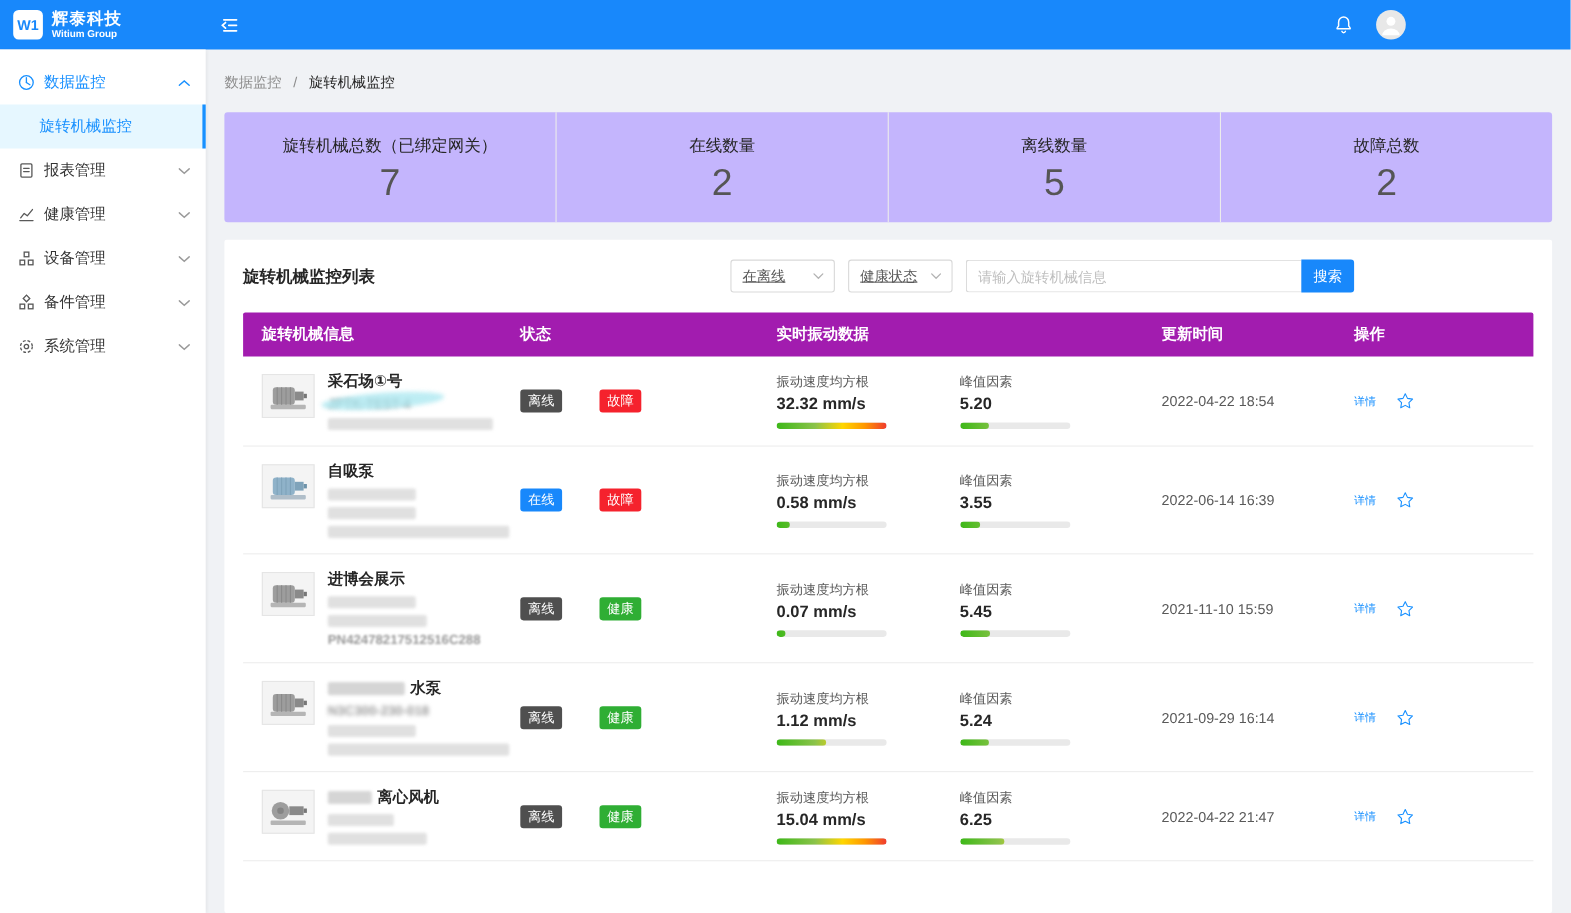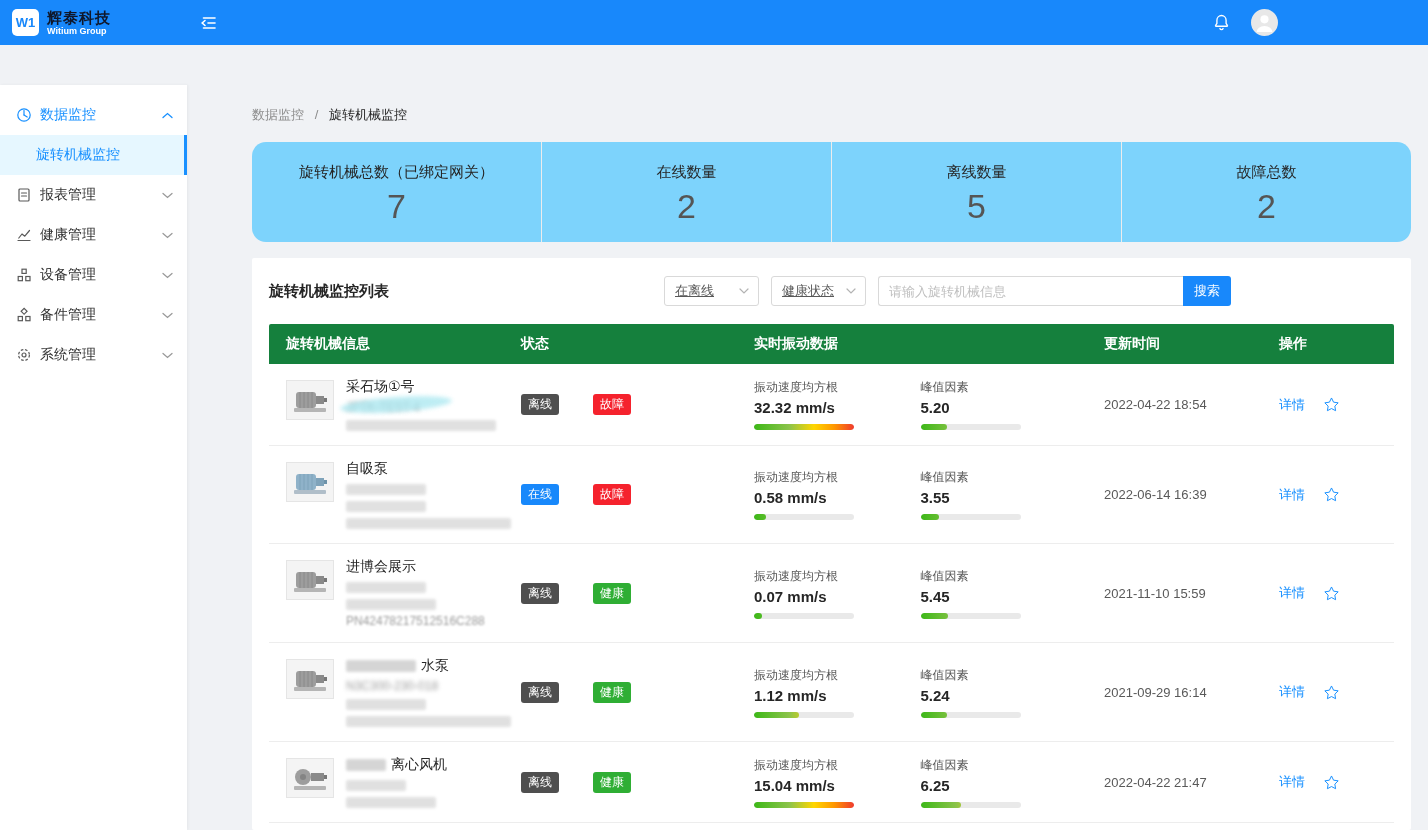--- a/index.html
+++ b/index.html
@@ -1,74 +1,74 @@
 <!DOCTYPE html>
 <html><head>
 <meta charset="utf-8">
 <style>
   *{margin:0;padding:0;box-sizing:border-box;}
   html,body{overflow:hidden;}
   body{font-family:"Liberation Sans","DejaVu Sans",sans-serif;background:#f0f2f5;}
-  .app{width:1428px;height:830px;overflow:hidden;display:flex;flex-direction:column;background:#f0f2f5;gap:40px;}
+  .app{width:1428px;height:830px;overflow:hidden;display:flex;flex-direction:column;background:#f0f2f5;}
 
   
   .topbar{height:45px;background:#1888fb;display:flex;align-items:center;flex-shrink:0;}
   .logo-area{width:187px;display:flex;align-items:center;gap:8px;padding-left:12px;flex-shrink:0;}
   .logo-box{width:27px;height:27px;background:#fff;border-radius:5px;color:#1888fb;font-weight:bold;font-size:13px;display:flex;align-items:center;justify-content:center;}
-  .brand-name{color:#0f172a;font-size:15px;font-weight:bold;letter-spacing:1px;line-height:17px;white-space:nowrap;}
+  .brand-name{color:#ffffff;font-size:15px;font-weight:bold;letter-spacing:1px;line-height:17px;white-space:nowrap;}
   .brand-sub{color:#fff;font-size:9px;font-weight:bold;line-height:10px;}
   .collapse-btn{margin-left:13px;cursor:pointer;display:flex;align-items:center;}
   .topbar-right{margin-left:auto;display:flex;align-items:center;gap:20px;padding-right:150px;}
   .bell{display:flex;cursor:pointer;}
   .avatar{width:27px;height:27px;border-radius:50%;background:#e8e8e8;display:flex;align-items:center;justify-content:center;cursor:pointer;overflow:hidden;}
 
   
   .layout{flex:1;display:flex;min-height:0;}
   .sidebar{width:187px;background:#fff;flex-shrink:0;padding-top:10px;box-shadow:1px 0 3px rgba(0,0,0,.05);}
   .menu-item{height:40px;display:flex;align-items:center;padding:0 14px 0 16px;font-size:14px;color:#333;cursor:pointer;}
   .menu-item .mi-icon{width:16px;height:16px;margin-right:8px;display:flex;color:#595959;}
   .menu-item .chevron{margin-left:auto;display:flex;color:#9a9a9a;}
   .menu-item.active{color:#1890ff;}
   .menu-item.active .mi-icon,.menu-item.active .chevron{color:#1890ff;}
   .submenu-item{height:40px;display:flex;align-items:center;padding-left:36px;font-size:14px;color:#1890ff;background:#e6f7ff;border-right:3px solid #1890ff;cursor:pointer;}
 
-  .main{flex:1;padding:14px 17px 0;min-width:0;display:flex;flex-direction:column;margin-left:48px;}
+  .main{flex:1;padding:14px 17px 0;min-width:0;display:flex;flex-direction:column;}
 
   
   .breadcrumb{font-size:13px;line-height:19px;margin:6px 0 18px;}
   .bc-section{color:#8c8c8c;cursor:pointer;}
   .bc-sep{color:#8c8c8c;margin:0 7px;}
   .bc-current{color:#262626;font-weight:500;}
 
   
-  .stats-card{background:#7dd3fc;height:100px;display:flex;border-radius:14px;flex-shrink:0;}
+  .stats-card{background:#c4b5fd;height:100px;display:flex;border-radius:3px;flex-shrink:0;}
   .stat{flex:1;text-align:center;padding-top:21px;border-right:1px solid #ececec;}
   .stat:last-child{border-right:none;}
   .stat-label{font-size:15px;color:#262626;}
   .stat-value{font-size:34px;color:#555;font-weight:300;margin-top:5px;}
 
   
   .table-card{background:#fff;margin-top:16px;flex:1;padding:17px;border-radius:2px;overflow:hidden;min-height:0;}
   .table-toolbar{display:flex;align-items:center;height:32px;}
   .table-title{font-size:15px;color:#262626;font-weight:600;}
   .filters{margin-left:auto;margin-right:163px;display:flex;align-items:center;gap:12px;}
   .select{width:95px;height:30px;border:1px solid #d9d9d9;border-radius:3px;display:flex;align-items:center;padding:0 9px 0 10px;font-size:13px;color:#595959;background:#fff;cursor:pointer;text-decoration:underline;}
   .select .caret{margin-left:auto;display:flex;color:#b3b3b3;}
   .search-group{display:flex;}
   .search-input{width:305px;height:30px;border:1px solid #d9d9d9;border-right:none;border-radius:3px 0 0 3px;padding:0 10px;font-size:13px;color:#595959;outline:none;font-family:inherit;}
   .search-input::placeholder{color:#bfbfbf;}
   .search-btn{width:48px;height:30px;background:#1888fb;color:#fff;border:none;font-size:13px;border-radius:0 3px 3px 0;cursor:pointer;font-family:inherit;}
 
   .grid{display:grid;grid-template-columns:235px 233px 350px 175px 1fr;}
-  .thead{background:#15803d;height:40px;margin-top:17px;align-items:center;color:#fff;font-size:14px;font-weight:bold;border-radius:2px 2px 0 0;}
+  .thead{background:#a21caf;height:40px;margin-top:17px;align-items:center;color:#fff;font-size:14px;font-weight:bold;border-radius:2px 2px 0 0;}
   .thead > div{padding-left:17px;}
   .trow{border-bottom:1px solid #ededed;align-items:center;padding:14px 0;}
   .trow > .cell{padding-left:17px;}
 
-  .cell-info{display:flex;align-items:flex-start;}
+  .cell-info{display:flex;align-items:flex-start;font-weight:bold;}
   .thumb{width:48px;height:40px;border:1px solid #e5e5e5;background:#f4f4f4;flex-shrink:0;display:flex;align-items:center;justify-content:center;margin-top:2px;}
   .info-text{margin-left:12px;position:relative;min-width:0;}
   .dev-name{font-size:14px;color:#262626;margin-bottom:4px;white-space:nowrap;}
   .sub{font-size:12px;color:#9a9a9a;filter:blur(2px);margin-top:4px;white-space:nowrap;}
   .sub.readable{filter:blur(0.8px);}
   .blur-bar{height:11px;background:#c8c8c8;opacity:.55;border-radius:2px;filter:blur(1.5px);margin-top:6px;}
   .w60{width:60px}.w80{width:80px}.w90{width:90px}.w150{width:150px}.w165{width:165px}
   .blur-chip{display:inline-block;height:12px;background:#c0c0c0;opacity:.65;border-radius:2px;filter:blur(1.5px);vertical-align:middle;margin-right:5px;}
   .chip-70{width:70px}.chip-40{width:40px}
   .scribble{position:absolute;left:-6px;top:19px;width:112px;height:15px;background:#a8e7f0;opacity:.75;border-radius:50%;filter:blur(2px);transform:rotate(-4deg);}
@@ -82,21 +82,21 @@
 
   .cell-vib{display:flex;}
   .vib-group{width:175px;}
   .vib-label{font-size:12px;color:#595959;font-family:Liberation Serif, serif;}
   .vib-value{font-size:15px;color:#262626;font-weight:bold;margin:3px 0 8px;}
   .bar{width:100px;height:6px;background:#e9e9e9;border-radius:3px;overflow:hidden;}
   .bar-fill{display:block;height:6px;border-radius:3px;background:linear-gradient(90deg,#3db818 0%,#8bc34a 35%,#ffd600 60%,#ff9800 80%,#f03b2e 100%);background-size:100px 6px;background-repeat:no-repeat;}
 
   .cell-time{font-size:13px;color:#595959;}
   .cell-actions{display:flex;align-items:center;gap:18px;}
-  .detail-link{font-size:13px;color:#1890ff;cursor:pointer;text-decoration:none;}
+  .detail-link{font-size:10px;color:#1890ff;cursor:pointer;text-decoration:none;}
   .star{display:flex;cursor:pointer;}
 </style>
 </head>
 <body>
 
 <div class="app">
 
   <div class="topbar">
     <div class="logo-area">
       <div class="logo-box">W1</div>

